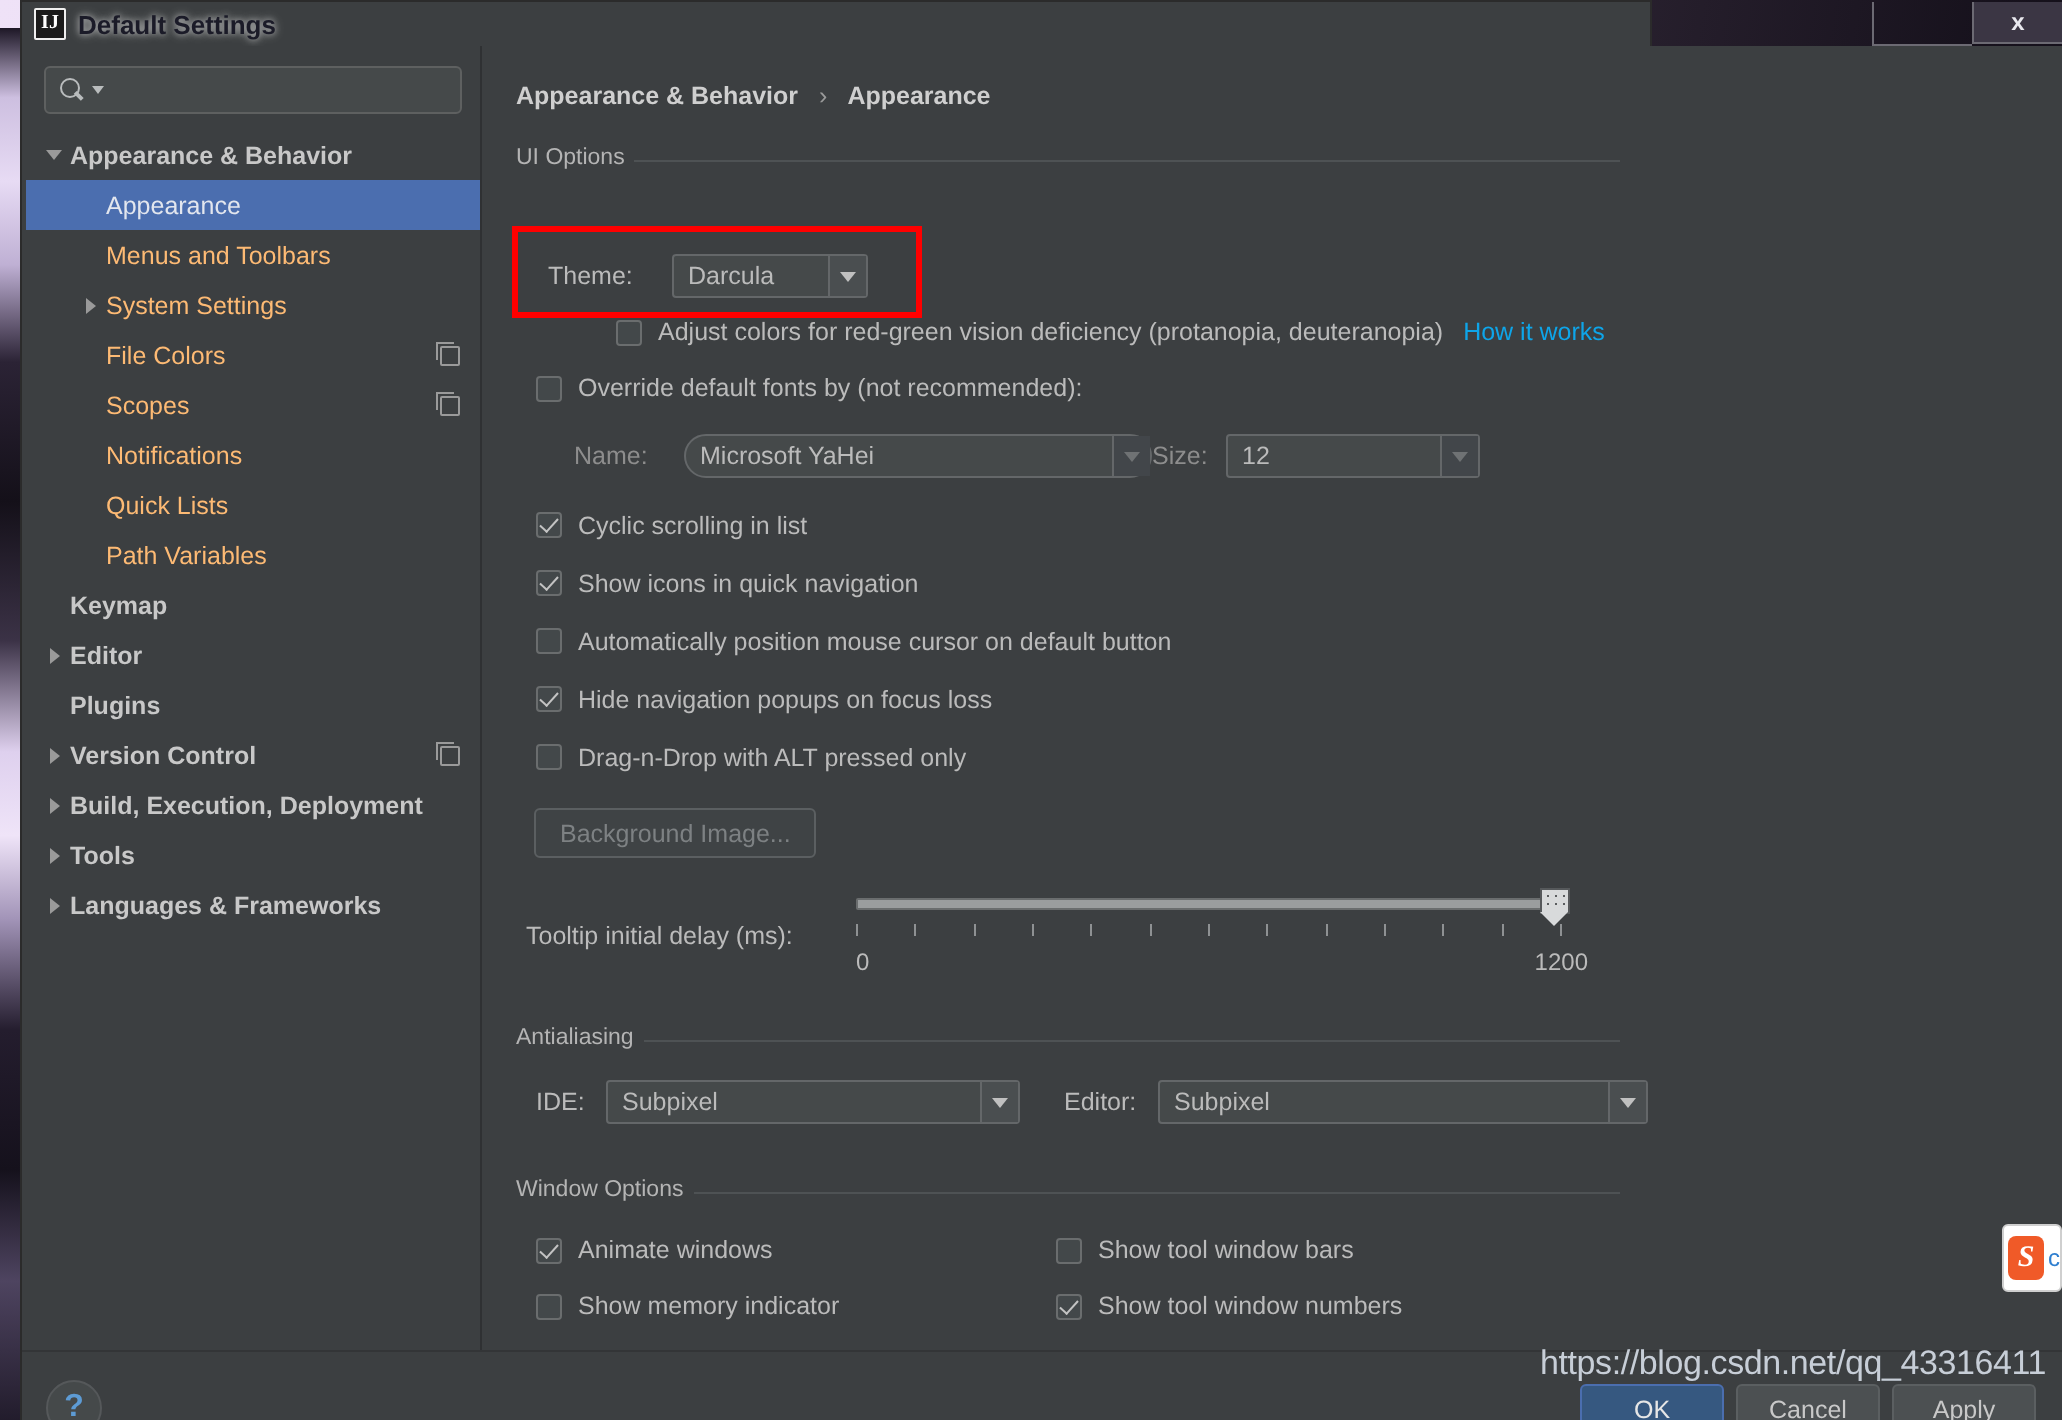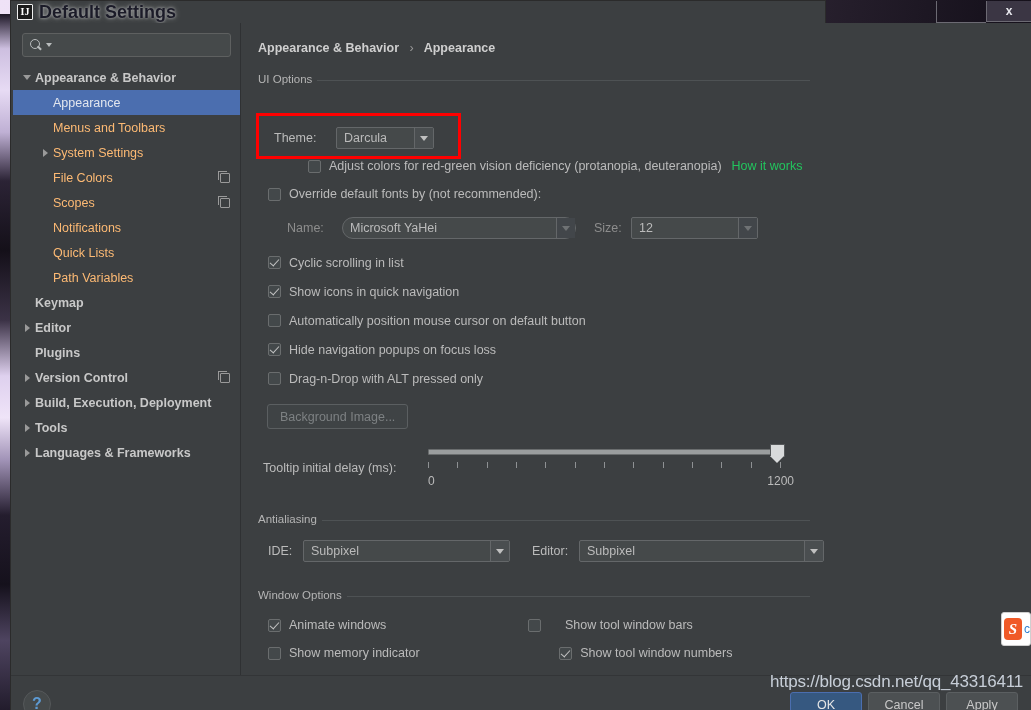--- a/index.html
+++ b/index.html
@@ -42,21 +42,21 @@
     display: flex; align-items: center;
   }
   #title-icon {
     width: 16px; height: 16px; margin-left: 6px; margin-right: 6px;
     background: #1b1b1b; border: 1px solid #efefef; border-radius: 1px;
     color: #fff; font-size: 10px; font-weight: bold; line-height: 14px; text-align: center;
     font-family: "Liberation Serif", serif;
     flex: 0 0 auto;
   }
   #title-text {
-    color: #1b1b28; font-size: 18px; font-weight: bold;
+    color: #1b1b28; font-size: 13px; font-weight: bold;
     text-shadow: 0 0 3px rgba(255,255,255,.55), 0 0 6px rgba(255,255,255,.4);
     white-space: nowrap;
   }
   #titlebar-buttons {
     position: absolute; right: 0px; top: 0px; height: 22px;
     display: flex; align-items: stretch;
   }
   .tb-btn {
     width: 46px; height: 21px;
     border: 1px solid #6c6a73;
@@ -431,37 +431,37 @@
           <span class="btn">
               <span class="tri"></span>
             </span>
         </div>
       </div>
       <div id="red-box" style="left:14px; top:90px; width:205px; height:46px;"></div>
 
       <div class="row" style="position:absolute; left:26px; top:136px;margin-left:40px;">
         <span class="cb"></span>
         <span class="lbl">Adjust colors for red-green vision deficiency (protanopia, deuteranopia)</span>
-        <span class="lbl" style="color:#22c55e; margin-left:10px;">How it works</span>
+        <span class="lbl" style="color:#0ea5e9; margin-left:10px;">How it works</span>
       </div>
 
       <div class="row" style="position:absolute; left:26px; top:164px;">
         <span class="cb"></span>
         <span class="lbl">Override default fonts by (not recommended):</span>
       </div>
 
       <div class="row" style="position:absolute; left:45px; top:194px;">
         <span class="lbl dim" style="width:55px;">Name:</span>
         <div class="combo" style="width:234px;border-radius:11px;">
           <span class="val">Microsoft YaHei</span>
           <span class="btn dim">
               <span class="tri dim"></span>
             </span>
         </div>
-        <span class="lbl dim" style="margin-left:18px; width:37px;">Size:</span>
+        <span class="lbl dim" style="width:37px;">Size:</span>
         <div class="combo" style="width:127px;">
           <span class="val">12</span>
           <span class="btn dim">
               <span class="tri dim"></span>
             </span>
         </div>
       </div>
 
       <div id="ui-checkboxes" style="position:absolute; left:26px; top:225px;">
           <div class="row" style="height: 29px;">
@@ -546,25 +546,25 @@
           <div class="row" style="height: 28px;">
             <span class="cb"></span>
             <span class="lbl">Show memory indicator</span>
           </div>
           <div class="row" style="height: 28px;">
             <span class="cb"></span>
             <span class="lbl">Disable mnemonics in menu</span>
           </div>
         </div>
       <div id="wo-right" style="position:absolute; left:286px; top:588px;">
-          <div class="row" style="height: 28px; gap: 16px;">
+          <div class="row" style="height: 28px;">
             <span class="cb"></span>
             <span class="lbl">Show tool window bars</span>
           </div>
-          <div class="row" style="height: 28px; justify-content: flex-end;">
+          <div class="row" style="height: 28px;">
             <span class="cb checked"></span>
             <span class="lbl">Show tool window numbers</span>
           </div>
           <div class="row" style="height: 28px;">
             <span class="cb checked"></span>
             <span class="lbl">Allow merging buttons on dialogs</span>
           </div>
         </div>
 
     </div>

